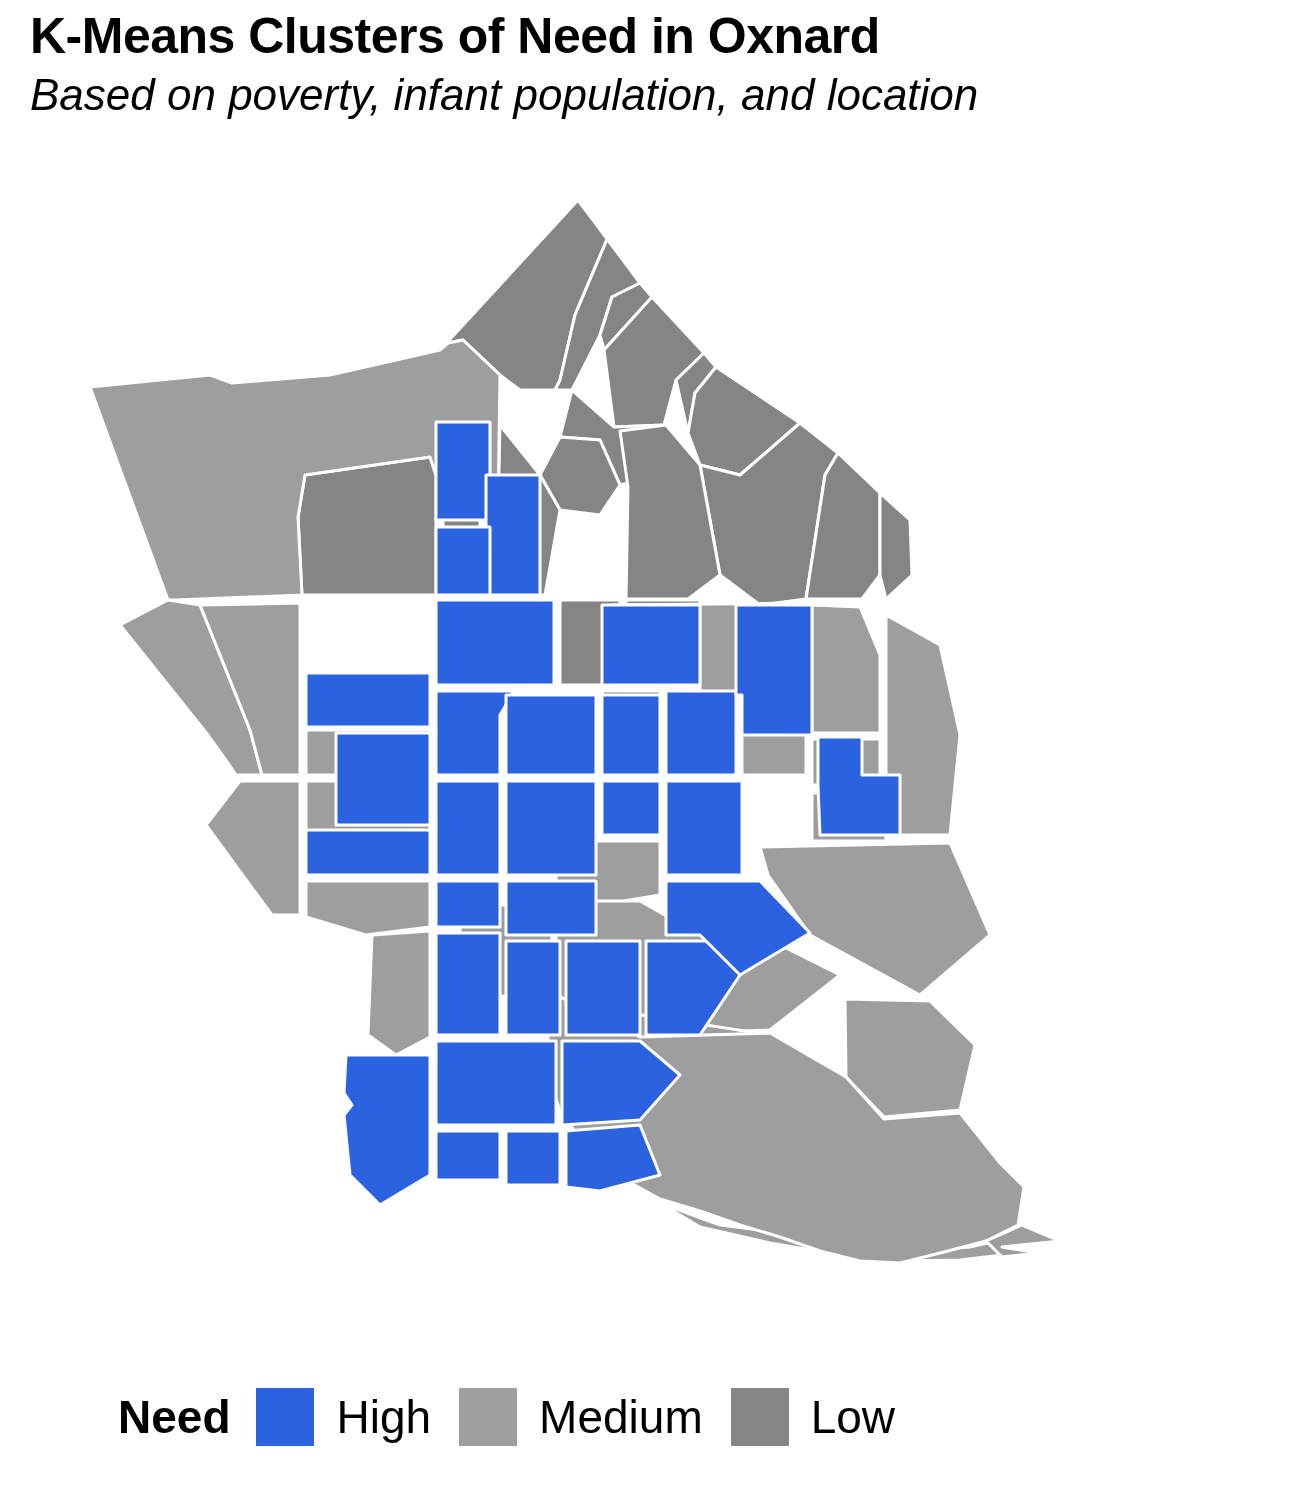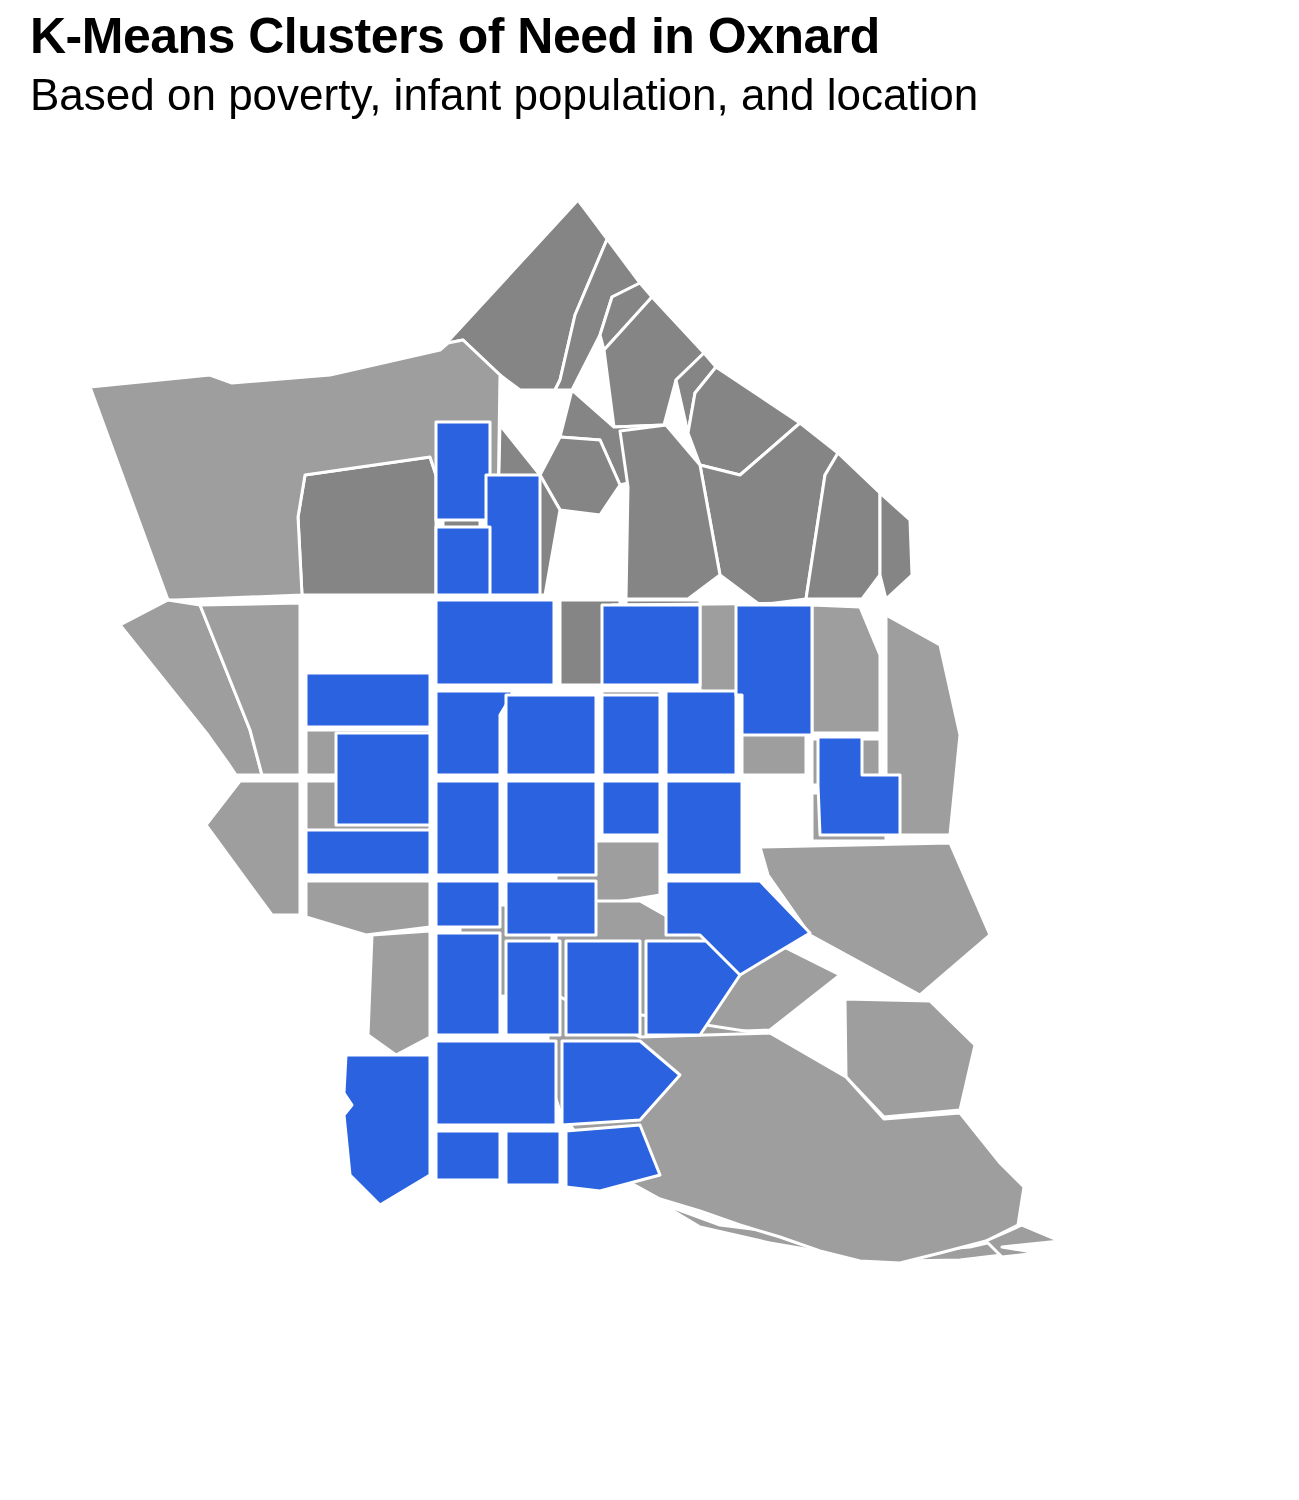--- a/index.html
+++ b/index.html
@@ -37,20 +37,21 @@
     white-space: nowrap;
     color: #000000;
   }
   #chart-subtitle {
     font-size: 44px;
     font-weight: normal;
     line-height: 1.2;
     white-space: nowrap;
     color: #000000;
     margin-top: 4px;
+    font-style: italic;
   }
   
   #map-area {
     position: absolute;
     left: 0px;
     top: 175px;
     width: 1299px;
     height: 1150px;
   }
   #map-svg {
@@ -220,14 +221,32 @@
                  L436,425 L436,352 L436,345 L436,300 Z" opacity="0" stroke="#ffffff"></path>
       </g>
 
       <g>
         <path class="tract" fill="#858585" d="M838,278 L880,318 L880,400 L862,424 L812,424 L806,424 L825,300 Z" stroke="#ffffff"></path>
         <path class="tract" fill="#858585" d="M880,318 L910,345 L912,400 L886,424 L880,400 Z" stroke="#ffffff"></path>
       </g>
     </svg>
   </div>
 
+  <div id="legend">
+    <div id="legend-title">Need</div>
+
+    <div class="legend-entry">
+      <span class="legend-swatch" style="background: rgb(42, 98, 224);"></span>
+      <span class="legend-label">High</span>
+    </div>
+
+    <div class="legend-entry">
+      <span class="legend-swatch" style="background: rgb(158, 158, 158);"></span>
+      <span class="legend-label">Medium</span>
+    </div>
+
+    <div class="legend-entry">
+      <span class="legend-swatch" style="background: rgb(133, 133, 133);"></span>
+      <span class="legend-label">Low</span>
+    </div>
+  </div>
 
 </div>
 
 </body></html>

